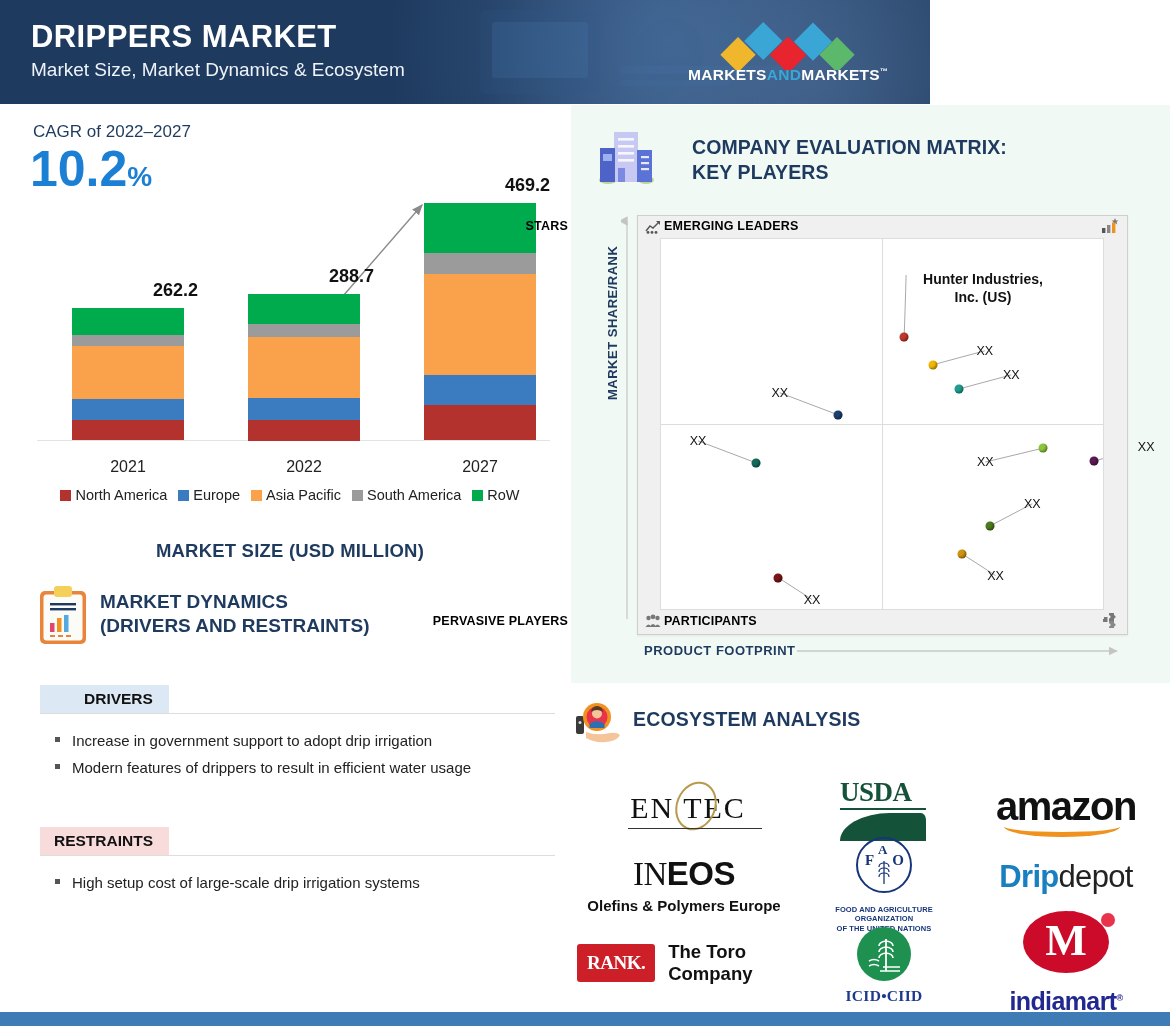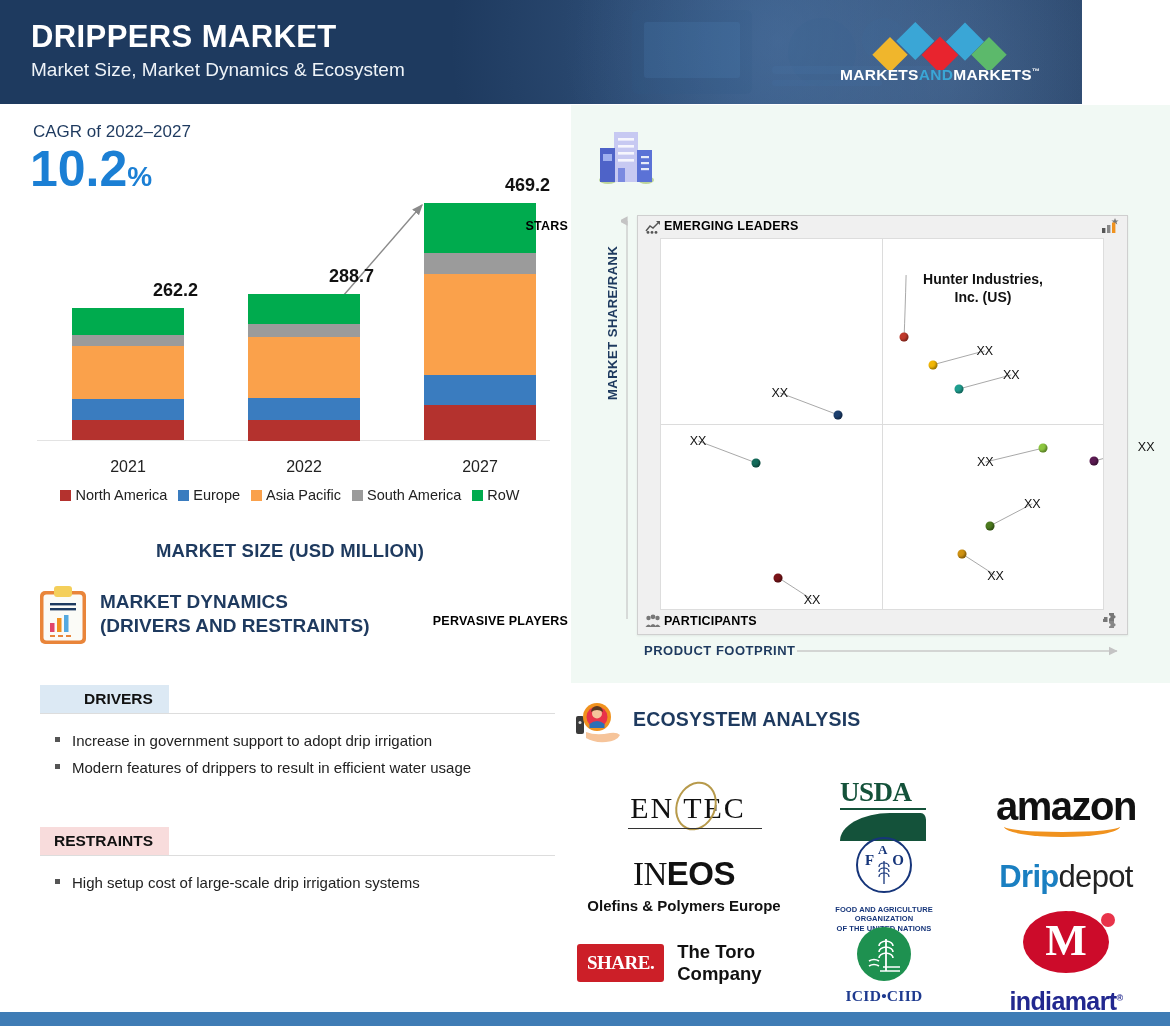--- a/index.html
+++ b/index.html
@@ -8,21 +8,21 @@
     background:#ffffff;
     font-family:"Liberation Sans", sans-serif;
     overflow:hidden;
     position:relative;
     color:#1b3a5c;
   }
   .page{position:absolute;inset:0;background:#fff;}
 
   
   .header{
-    position:absolute;left:0;top:0;width:1082px;height:104px;
+    position:absolute;left:0;top:0;width:930px;height:104px;
     background:#1e3a5f;
     background-image:
       radial-gradient(circle at 72% 40%, rgba(90,130,180,.45) 0%, rgba(90,130,180,0) 42%),
       radial-gradient(circle at 88% 75%, rgba(120,150,190,.30) 0%, rgba(120,150,190,0) 40%),
       linear-gradient(90deg,#1e3a5f 0%,#1e3a5f 52%,#23456e 70%,#1e3a5f 100%);
     overflow:hidden;
   }
   .hdr-deco{position:absolute;right:120px;top:0;width:340px;height:104px;opacity:.35;}
   .hdr-title{
     position:absolute;left:31px;top:19px;
@@ -358,20 +358,24 @@
         <rect x="22" y="17" width="16" height="2.6"></rect>
       <rect x="22" y="24" width="16" height="2.6"></rect>
         <rect x="22" y="31" width="16" height="2.6"></rect>
       <rect x="45" y="28" width="8" height="2.2"></rect>
         <rect x="45" y="34" width="8" height="2.2"></rect>
       <rect x="45" y="40" width="8" height="2.2"></rect>
     </g>
     <rect x="7" y="26" width="9" height="7" fill="#9fb0ef"></rect>
     <rect x="22" y="40" width="7" height="14" fill="#7b8ae0"></rect>
   </svg>
+  <div class="cem-title">
+    <div>COMPANY EVALUATION MATRIX:</div>
+    <div>KEY PLAYERS</div>
+  </div>
 
   <svg class="yarrow" viewBox="0 0 12 415">
     <defs>
         <marker id="upa" markerWidth="8" markerHeight="8" refX="4" refY="6.5" orient="auto">
       <path d="M4,0 L7.6,7 L0.4,7 z" fill="#c4c4c4"></path>
         </marker>
       </defs>
     <line x1="6" y1="404" x2="6" y2="6" stroke="#c9c9c9" stroke-width="1.3" marker-end="url(#upa)"></line>
   </svg>
   <div class="ylabel">MARKET SHARE/RANK</div>
@@ -531,21 +535,21 @@
         </div>
       </div>
     </div>
 
     <div class="eco-cell" style="left:400px;top:84px;width:190px;height:54px;">
       <div class="dripdepot"><span class="d">Drip</span><span>depot</span></div>
     </div>
 
     <div class="eco-cell" style="left:6px;top:170px;width:210px;height:56px;">
       <div class="toro-row">
-        <div class="toro-box">SHARE.</div>
+        <div class="toro-box">RANK.</div>
         <div class="toro-name">The Toro Company</div>
       </div>
     </div>
 
     <div class="eco-cell" style="left:228px;top:162px;width:170px;height:78px;">
       <div class="icid">
         <div class="icid-circ">
           <svg viewBox="0 0 54 54" width="54" height="54">
             <line x1="29" y1="12" x2="29" y2="44" stroke="#fff" stroke-width="1.8"></line>
             <g stroke="#fff" stroke-width="1.6" fill="none">

